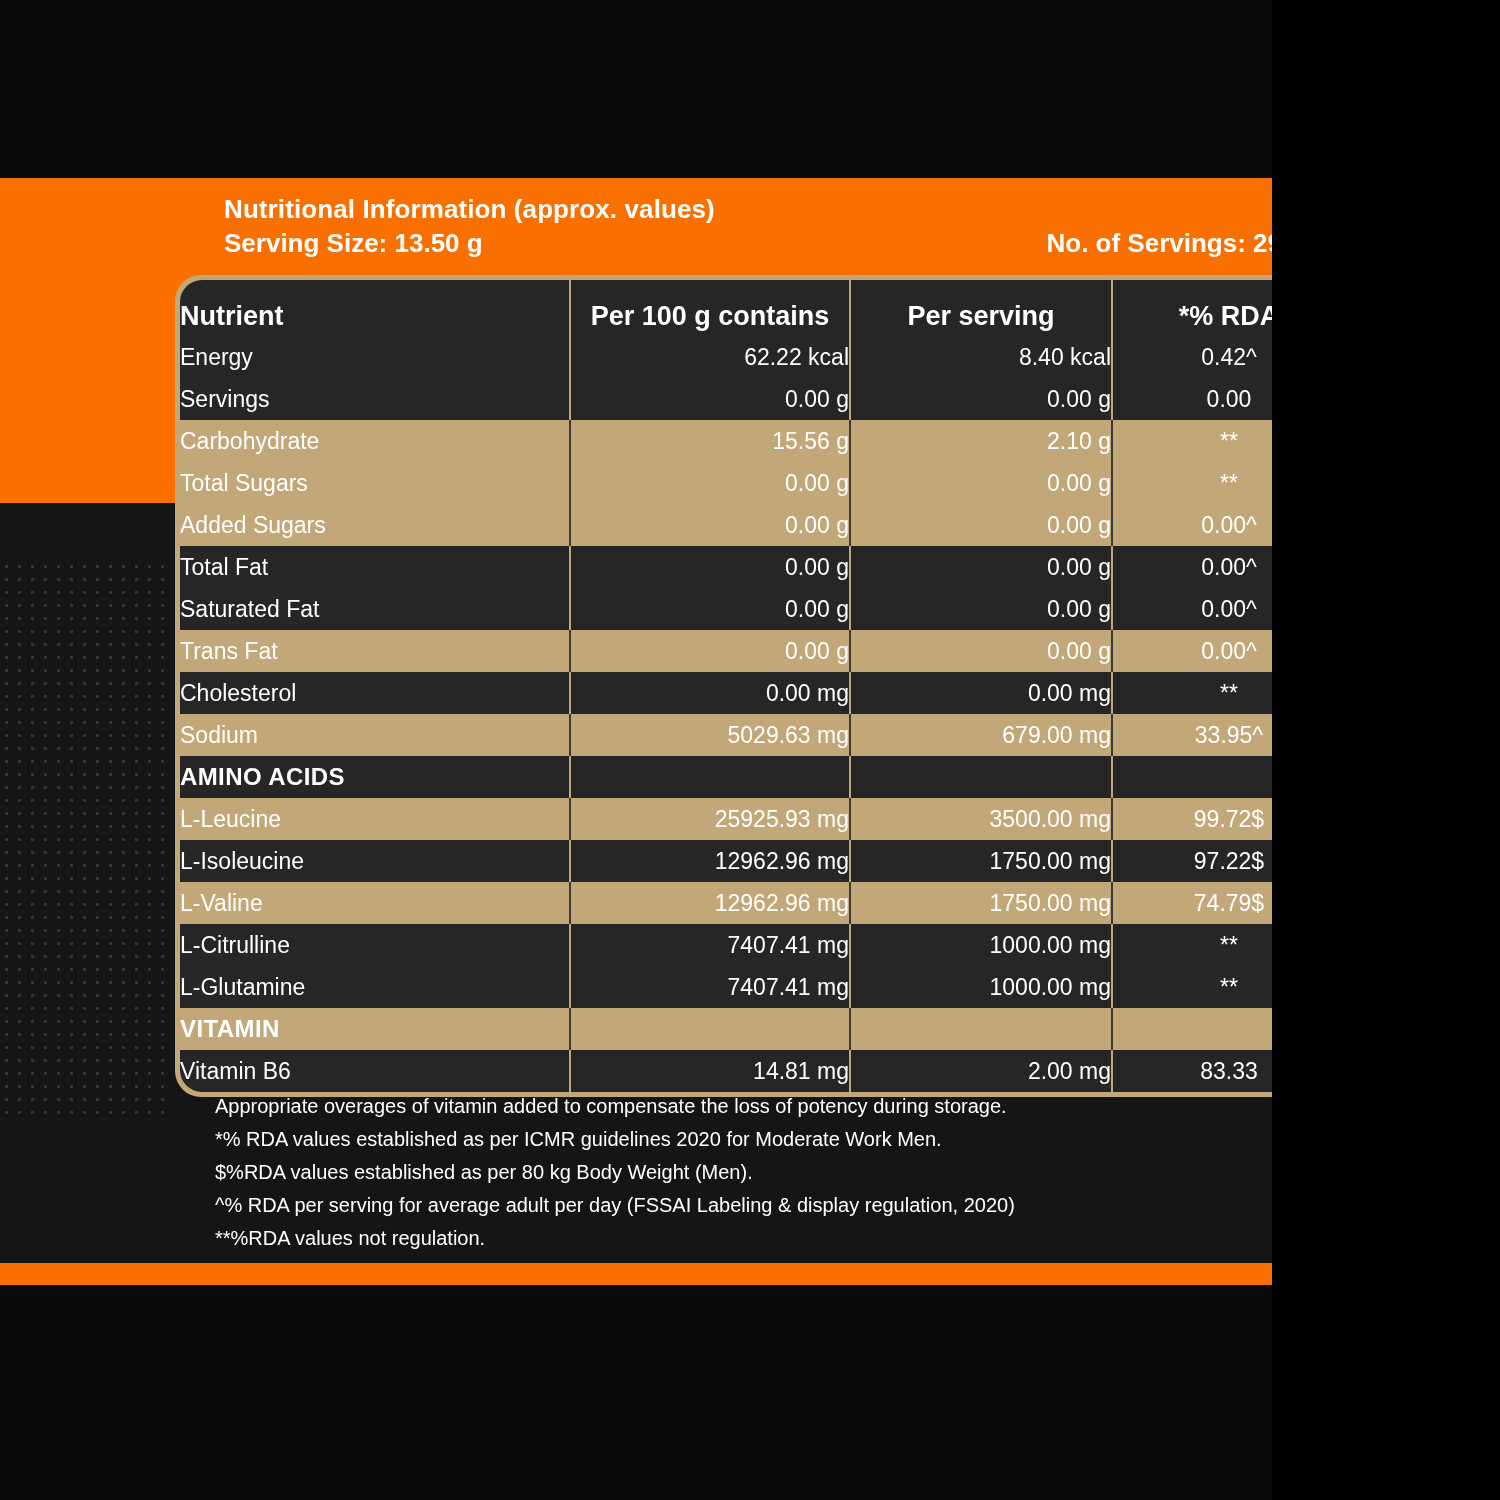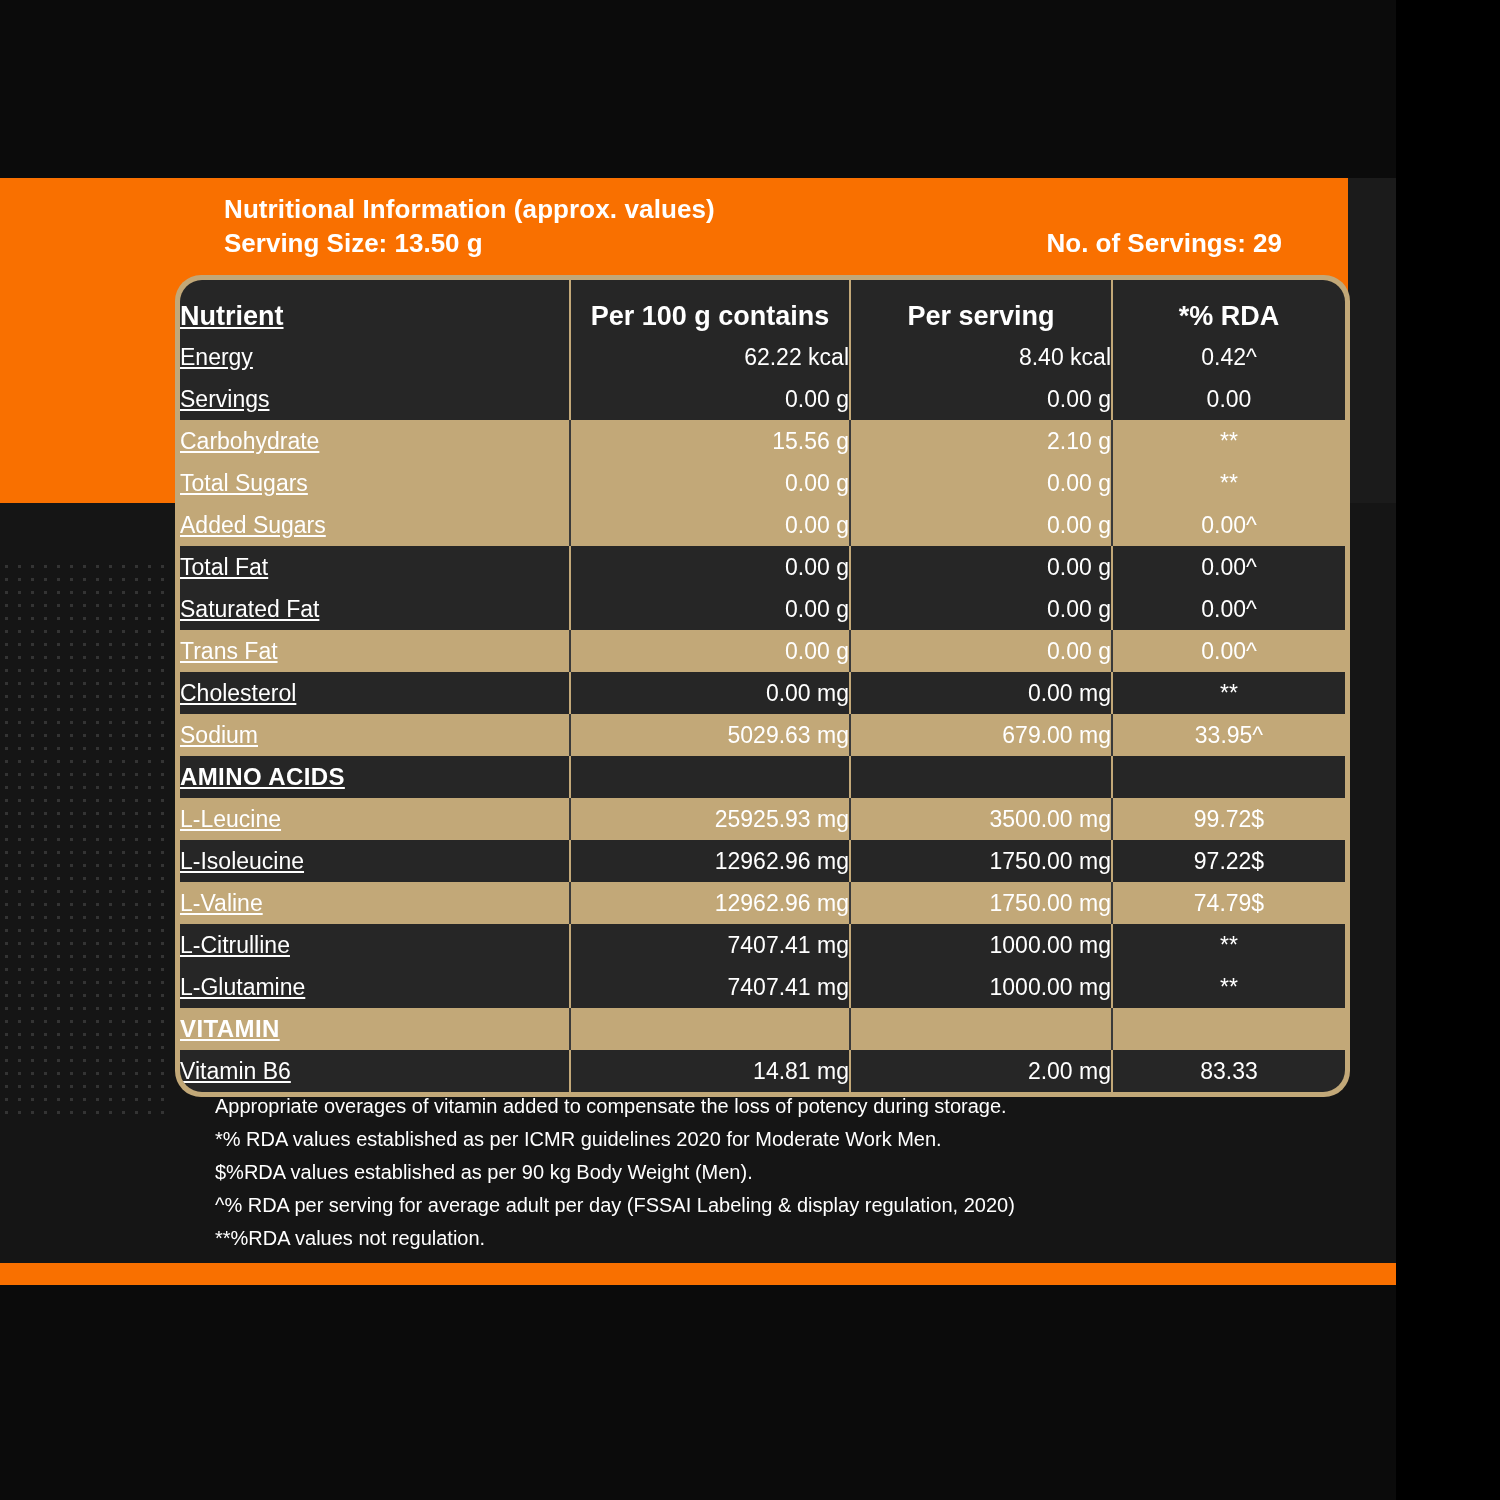--- a/index.html
+++ b/index.html
@@ -8,21 +8,21 @@
     background: #000;
   }
   body {
     width: 1500px;
     height: 1500px;
     font-family: "Liberation Sans", sans-serif;
     overflow: hidden;
   }
   .canvas {
     position: relative;
-    width: 1396px;
+    width: 1272px;
     height: 1500px;
     background: #0d0d0d;
     overflow: hidden;
   }
   
   .band-top-black {
     position: absolute;
     left: 0; top: 0;
     width: 1500px; height: 178px;
     background: #0b0b0b;
@@ -131,21 +131,21 @@
     height: 42px;
     font-size: 23px;
     color: #ffffff;
     padding: 0 18px;
     box-sizing: border-box;
     white-space: nowrap;
     overflow: hidden;
   }
   .dark { background: #262626; }
   .tan  { background: #c2a878; }
-  .lab  { text-align: left; text-decoration: underline; }
+  .lab  { text-align: left; }
   .num  { text-align: right; }
   .ctr  { text-align: center; }
 
   
   .sep-l { border-left: 2px solid #c2a878; }
   td.tan.sepdark { border-left: 2px solid #3a3a3a; }
 
   .head .cell {
     height: 56px;
     font-size: 27px;
@@ -316,17 +316,17 @@
             <td class="cell dark num sep-l">2.00 mg</td>
             <td class="cell dark ctr sep-l">83.33</td>
           </tr>
         </tbody>
     </table>
   </div>
 
   <div class="notes">
     <div> Appropriate overages of vitamin added to compensate the loss of potency during storage.</div>
     <div>*% RDA values established as per ICMR guidelines 2020 for Moderate Work Men.</div>
-    <div>$%RDA values established as per 90 kg Body Weight (Men).</div>
+    <div>$%RDA values established as per 80 kg Body Weight (Men).</div>
     <div>^% RDA per serving for average adult per day (FSSAI Labeling &amp; display regulation, 2020)</div>
     <div>**%RDA values not regulation.</div>
   </div>
 </div>
 
 </body></html>

